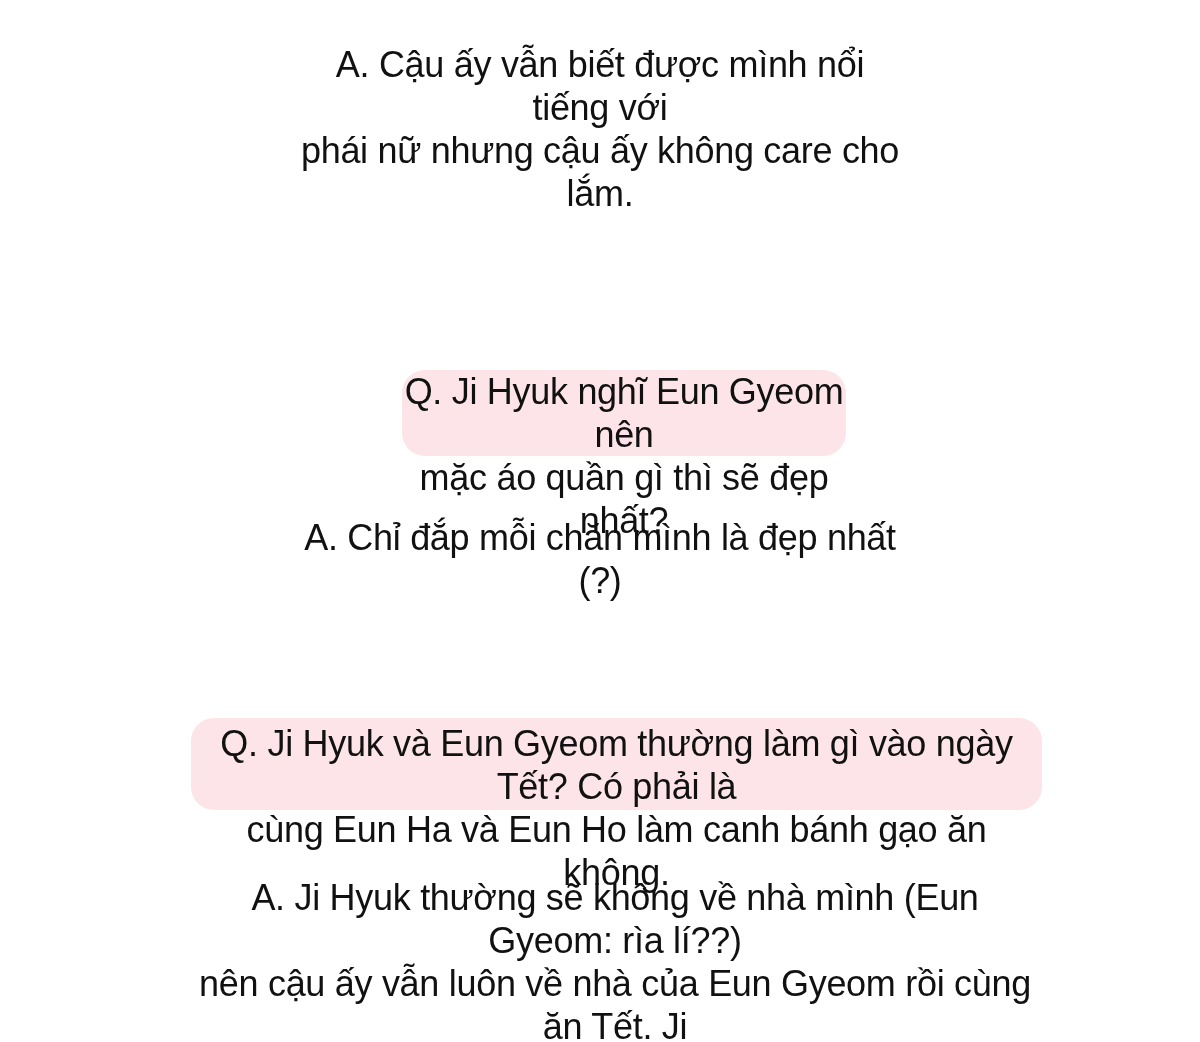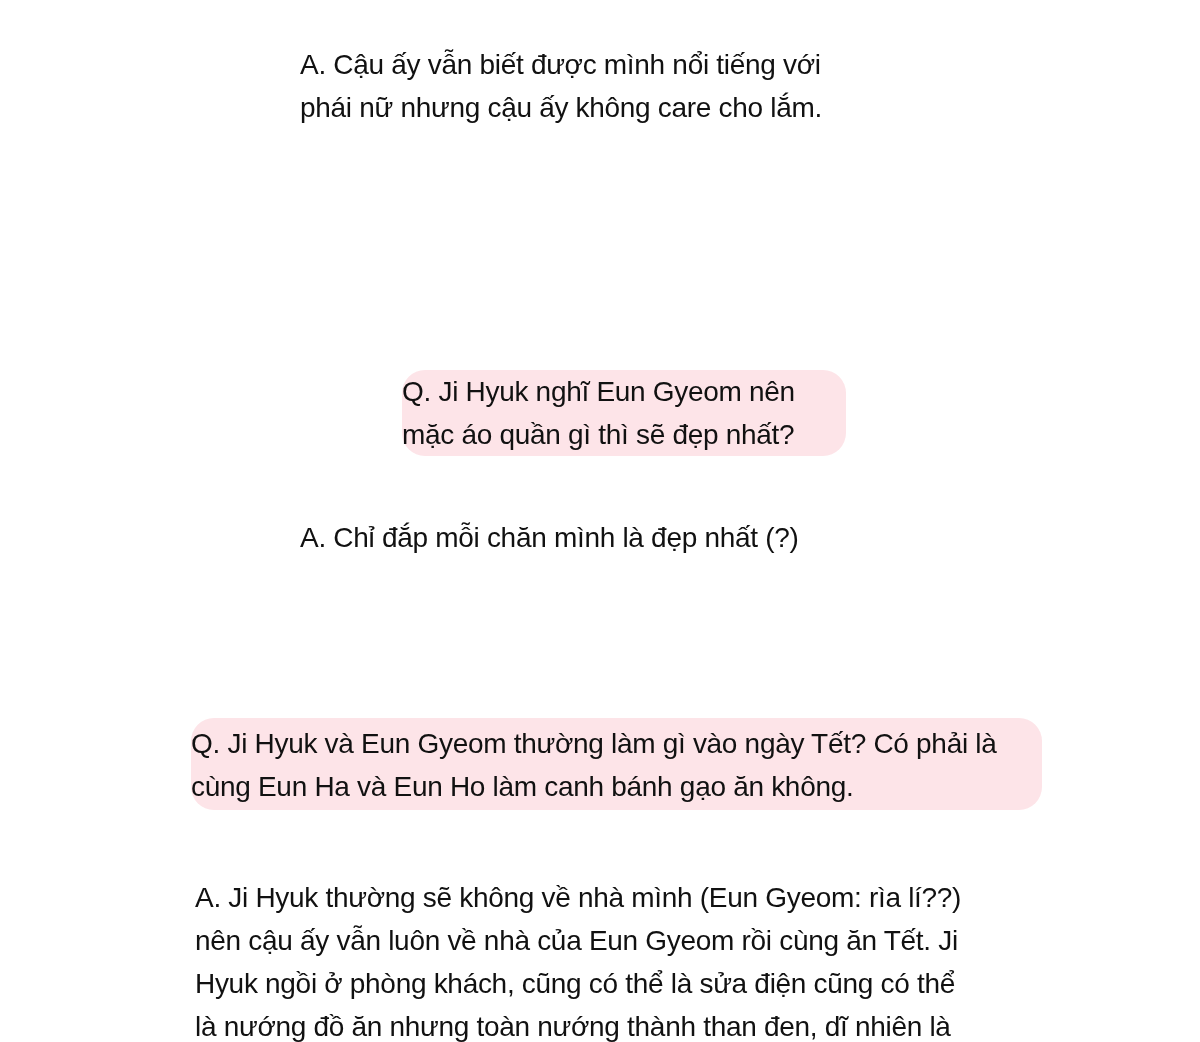--- a/index.html
+++ b/index.html
@@ -3,22 +3,22 @@
   <meta charset="utf-8">
   <style>
     html, body { margin: 0; padding: 0; }
     body {
       width: 1200px; height: 1042px; overflow: hidden;
       background: #ffffff; position: relative;
       font-family: "Liberation Sans", "DejaVu Sans", sans-serif;
       color: #111111;
     }
     .block {
-      position: absolute; 
-      font-size: 28px; line-height: 43px; letter-spacing: -0.3px;
+      position: absolute; text-align: center;
+      font-size: 36px; line-height: 43px; letter-spacing: -0.3px;
       white-space: pre-line;
     }
     .q { background: #fde4e8; border-radius: 23px; }
     #a1 { left: 300px; width: 600px; top: 43px; }
     #q1 { left: 402px; width: 444px; top: 370px; height: 86px; }
     #a2 { left: 300px; width: 600px; top: 516px; }
     #q2 { left: 191px; width: 851px; top: 718px; height: 92px; padding-top: 4px; box-sizing: border-box; }
     #a3 { left: 195px; width: 840px; top: 876px; }
   </style>
 </head>

